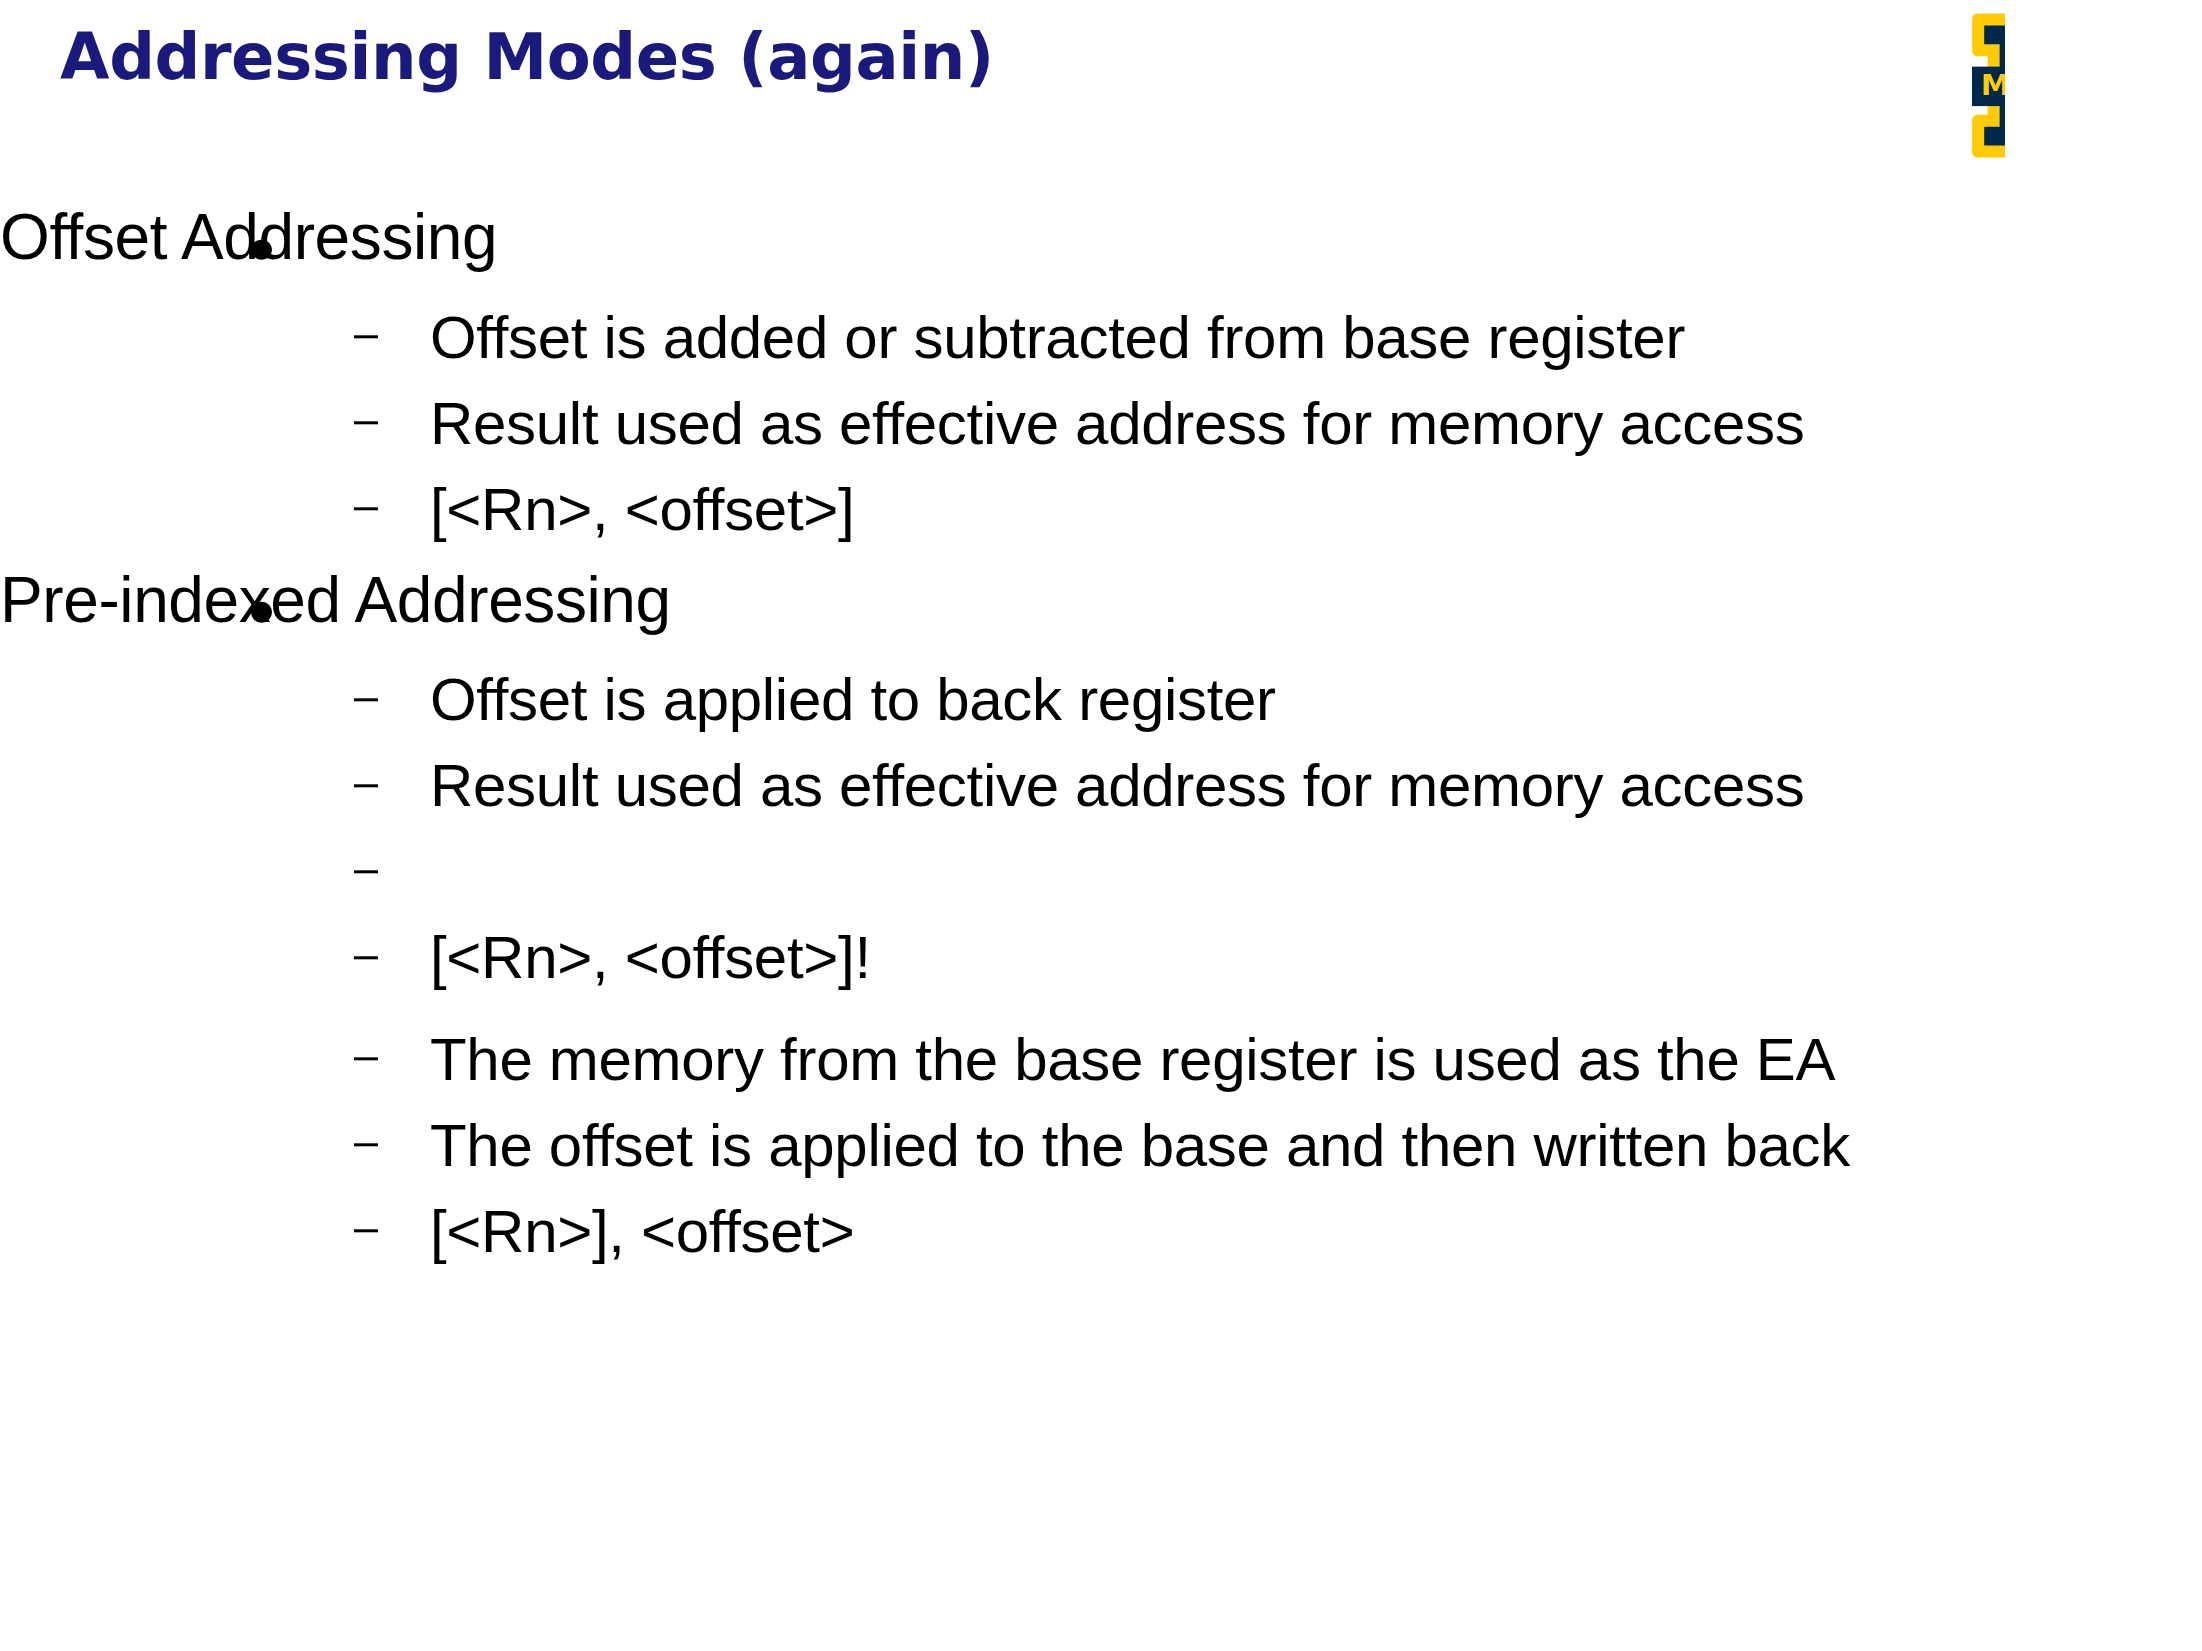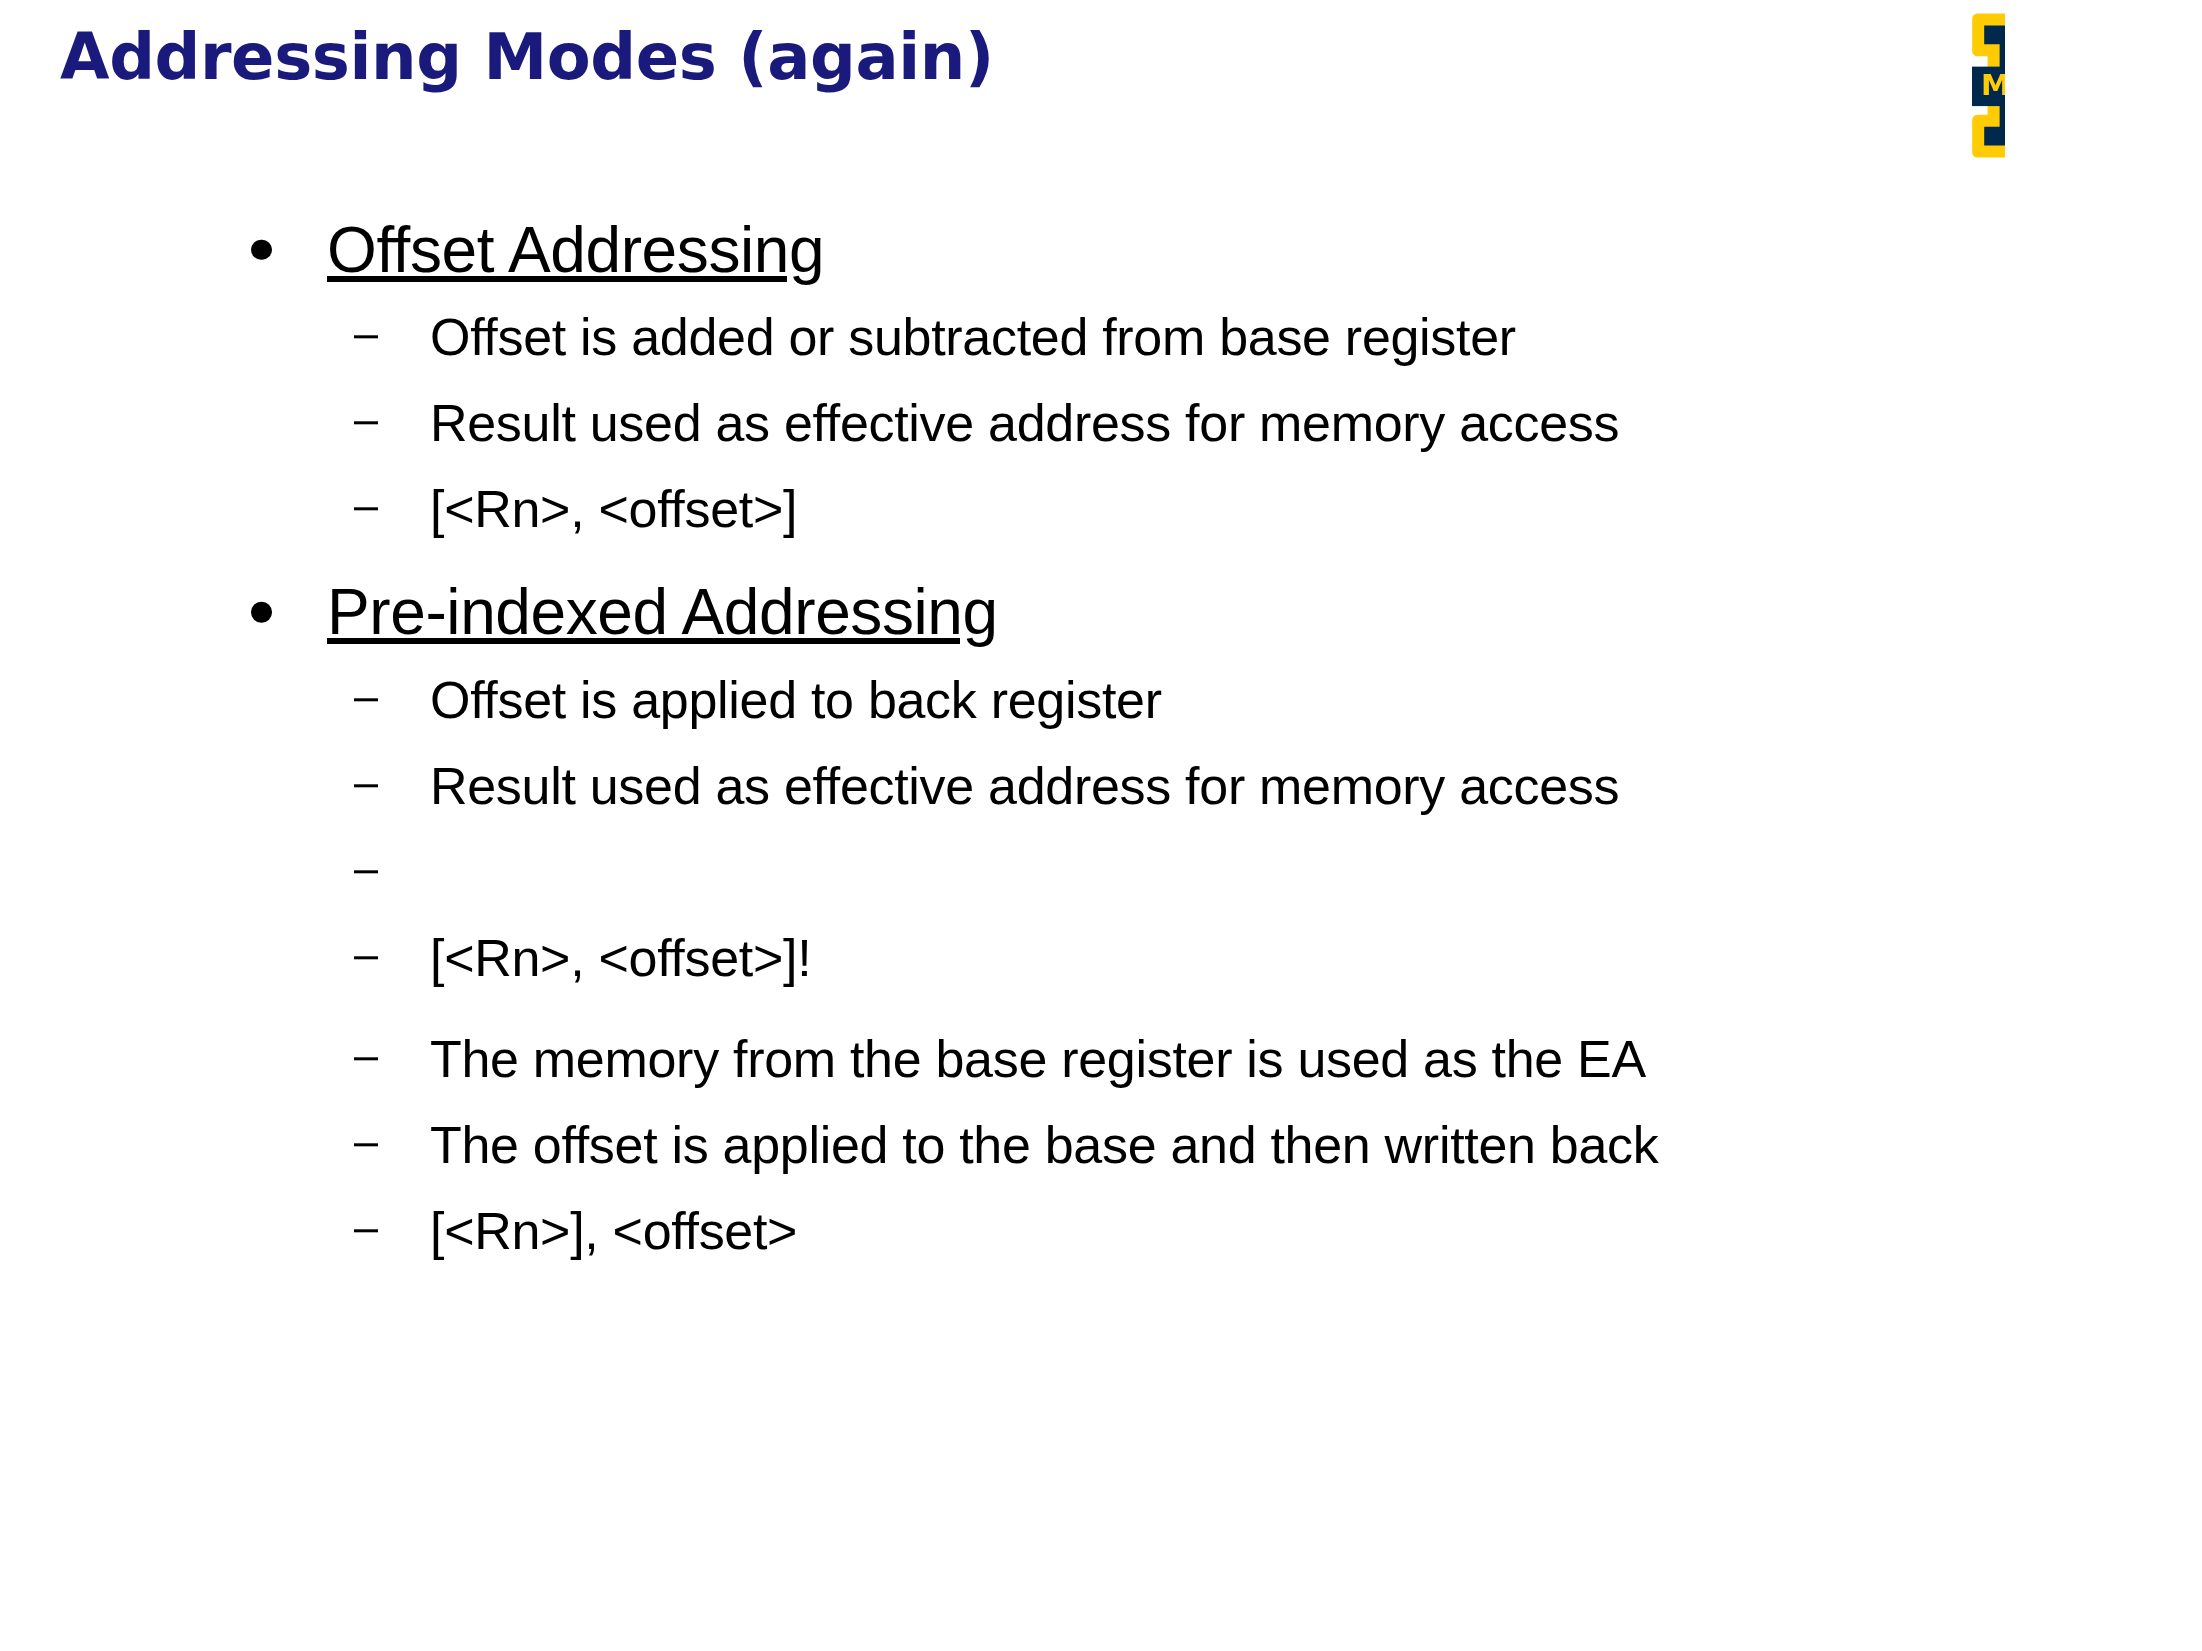--- a/index.html
+++ b/index.html
@@ -55,28 +55,26 @@
     position: absolute;
     left: 0;
     top: 205px;
     width: 2203px;
   }
 
   .l1-group { margin: 0; }
 
   .l1-item {
     position: relative;
-    padding-left: 327px;
     font-size: 64px;
     color: #000000;
     line-height: 1.0;
     height: 89px;
     display: flex;
-    align-items: center;
-    text-decoration: underline;
+    align-items: flex-start;
   }
   .l1-item .l1-marker {
     position: absolute;
     left: 251px;
     top: 50%;
     transform: translateY(-50%);
     width: 20.6px;
     height: 20.6px;
     border-radius: 50%;
     background: #000000;
@@ -101,21 +99,21 @@
     position: absolute;
     left: 354px;
     top: 50%;
     transform: translateY(-50%);
     width: 24px;
     height: 3.4px;
     background: #000000;
   }
   .l2-text {
     font-family: "Liberation Sans", sans-serif;
-    font-size: 52px;
+    font-size: 60px;
     color: #000;
     white-space: nowrap;
     letter-spacing: -0.3px;
   }
 
   .spacer-block { height: 15.5px; }
 </style>
 </head>
 <body>
 

